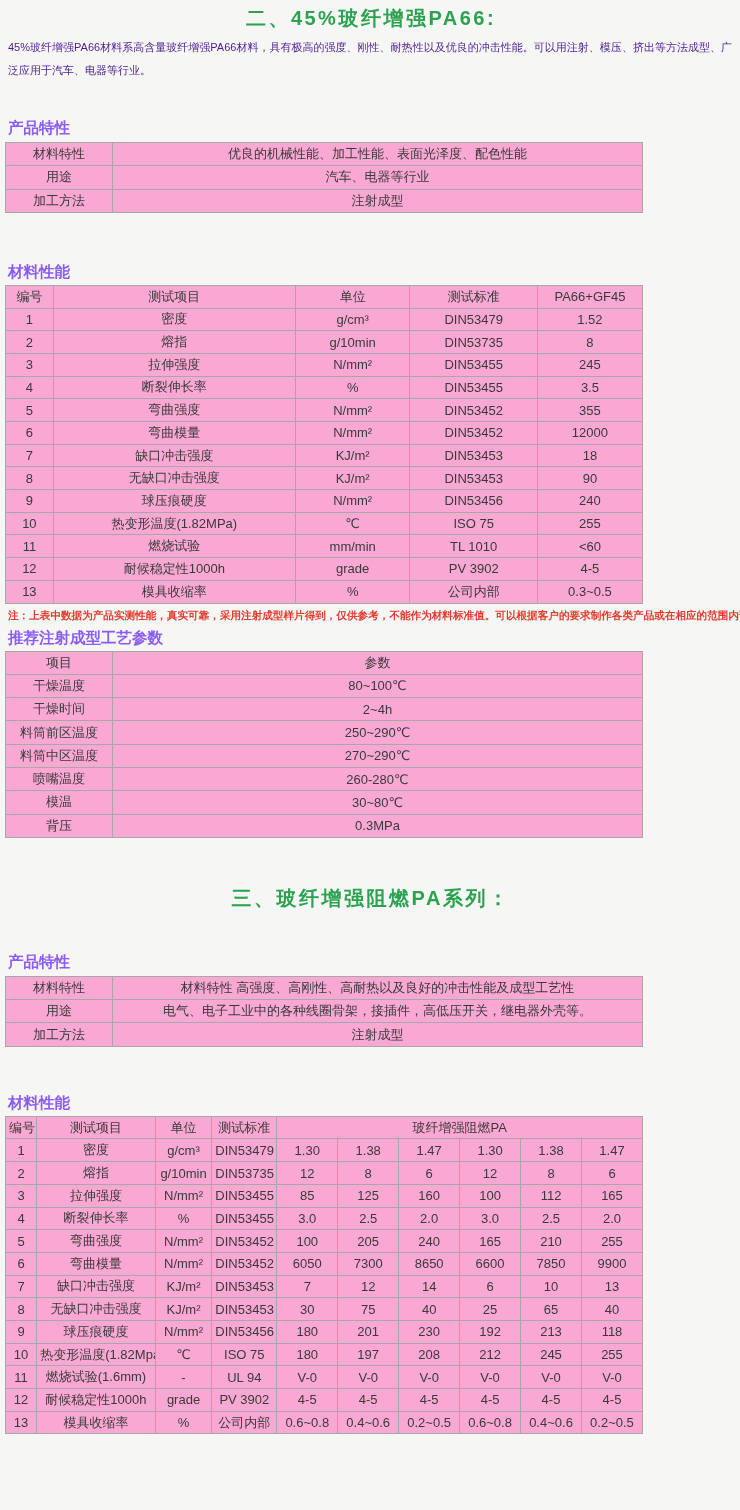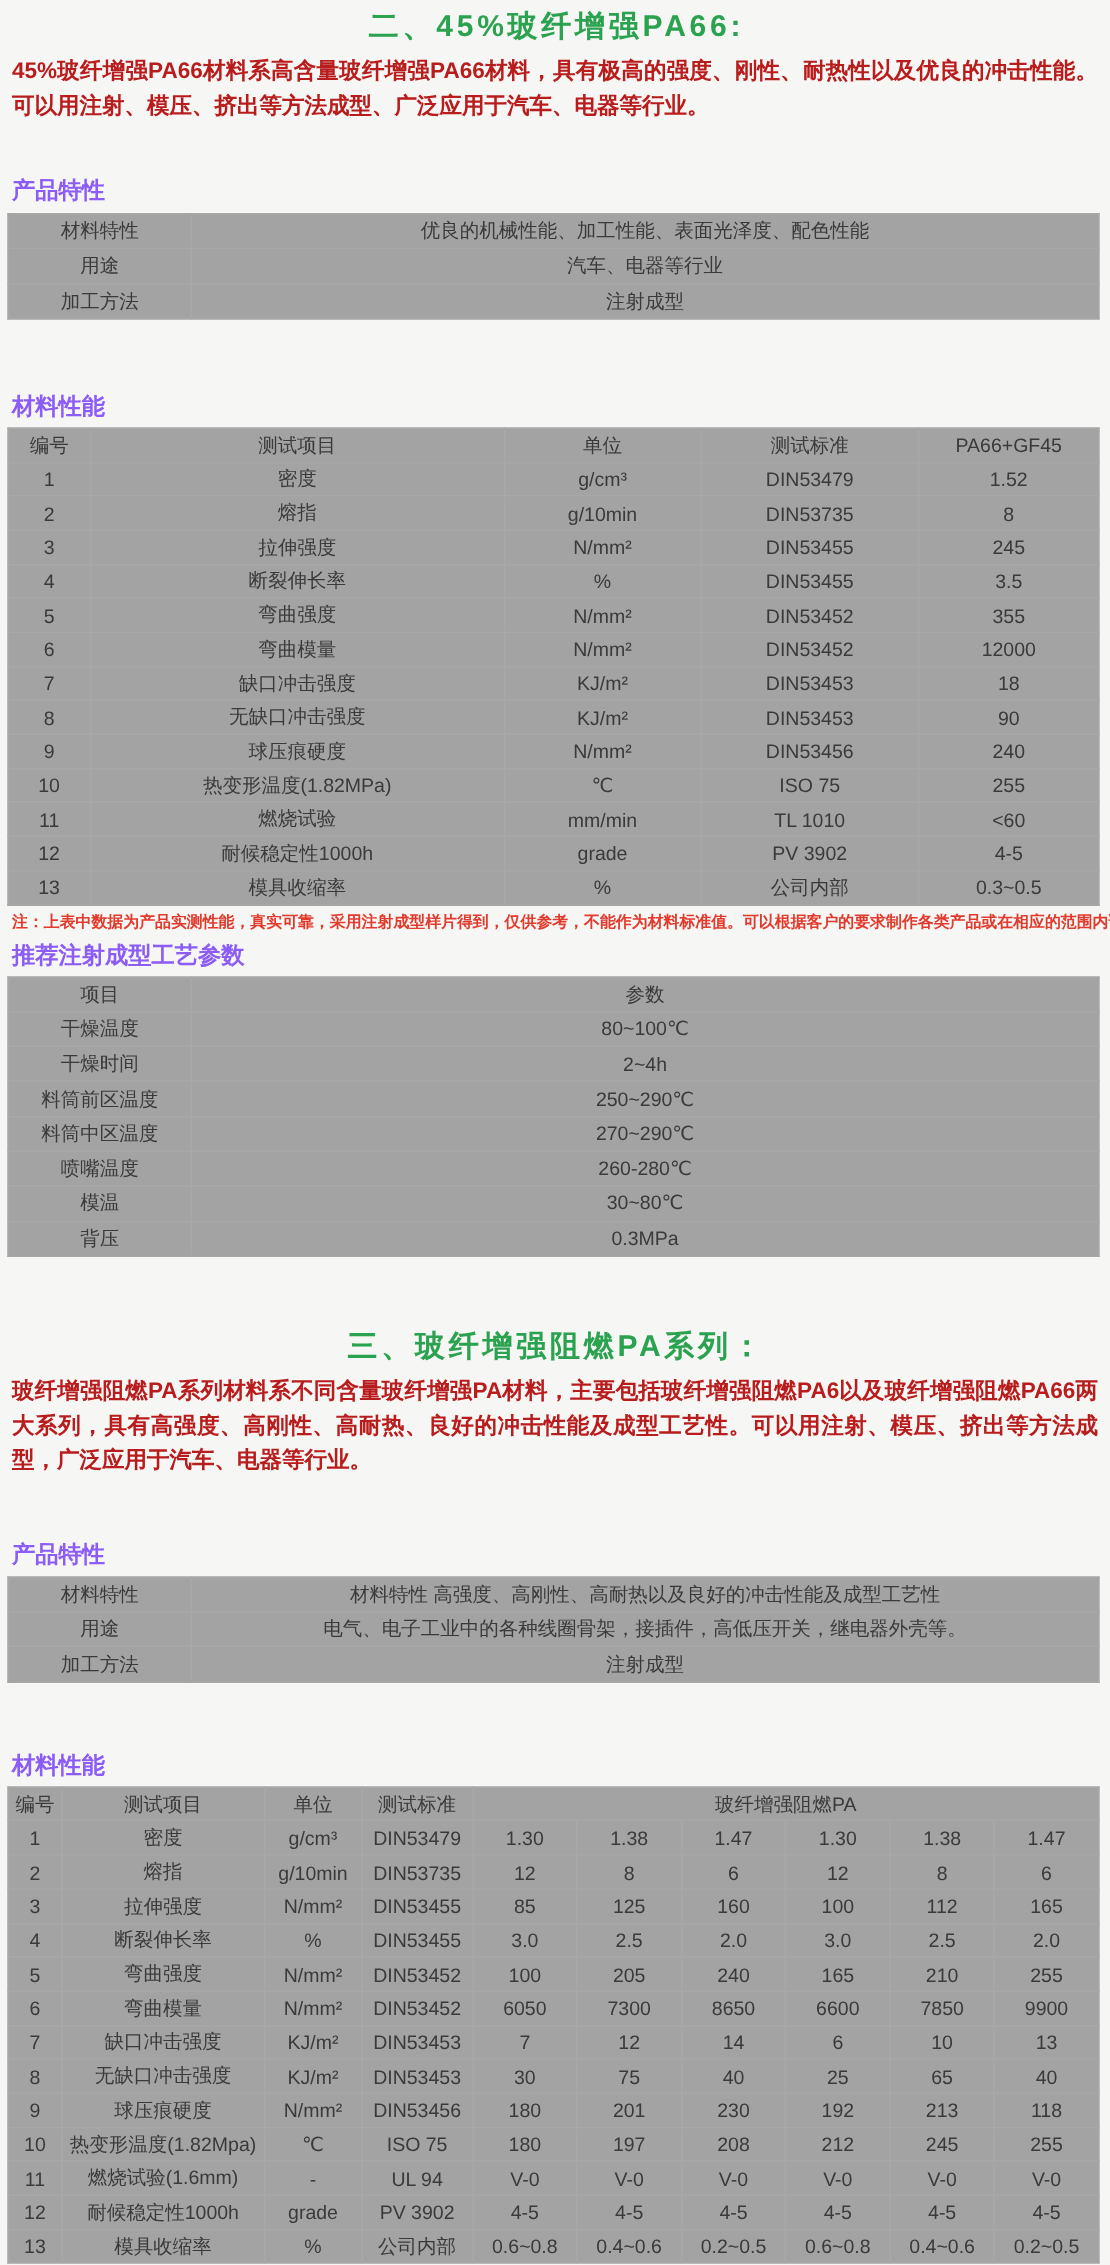--- a/index.html
+++ b/index.html
@@ -9,28 +9,28 @@
     font-family:"Liberation Sans","DejaVu Sans",sans-serif;
     color:#3c3c3c;
   }
   .page{padding:6px 6px 0 5px;}
 
   .section-title{
     color:#2ba24f;font-size:20px;font-weight:bold;
     letter-spacing:2.5px;line-height:24px;margin-left:3px;text-align:center;
   }
   .intro{
-    font-size:15px;font-weight:bold;color:#b91c1c;
+    font-size:11px;font-weight:normal;color:#4c1d95;
     line-height:23px;margin:6px 2px 0 3px;text-align:justify;
   }
   .block-heading{
     color:#8b5cf6;font-size:15.5px;font-weight:bold;line-height:20px;margin-left:3px;
   }
   table{
-    border-collapse:collapse;table-layout:fixed;width:728px;background:#a3a3a3;
+    border-collapse:collapse;table-layout:fixed;width:638px;background:#f9a8d4;
   }
   th,td{
     border:1px solid #a8a8a8;font-size:13px;font-weight:normal;
     text-align:center;vertical-align:middle;padding:0 3px;color:#3a3a3a;
     overflow:hidden;white-space:nowrap;
   }
   .t-feat td, .t-feat th, .t-proc td, .t-proc th{height:22.3px;}
   .t-perf td, .t-perf th{height:21.7px;}
 
   .mt-h1{margin-top:36px;margin-bottom:4px;}
@@ -231,21 +231,20 @@
           <tr>
             <td>背压</td>
             <td>0.3MPa</td>
           </tr>
         </tbody>
     </table>
   </div>
 
   <div class="mt-s3">
     <div class="section-title">三、玻纤增强阻燃PA系列：</div>
-    <p class="intro">玻纤增强阻燃PA系列材料系不同含量玻纤增强PA材料，主要包括玻纤增强阻燃PA6以及玻纤增强阻燃PA66两大系列，具有高强度、高刚性、高耐热、良好的冲击性能及成型工艺性。可以用注射、模压、挤出等方法成型，广泛应用于汽车、电器等行业。</p>
 
     <div class="block-heading mt-h4">产品特性</div>
     <table class="t-feat">
       <colgroup>
           <col style="width:16.8%">
           <col style="width:83.2%">
         </colgroup>
       <tbody>
           <tr>
             <td>材料特性</td>

